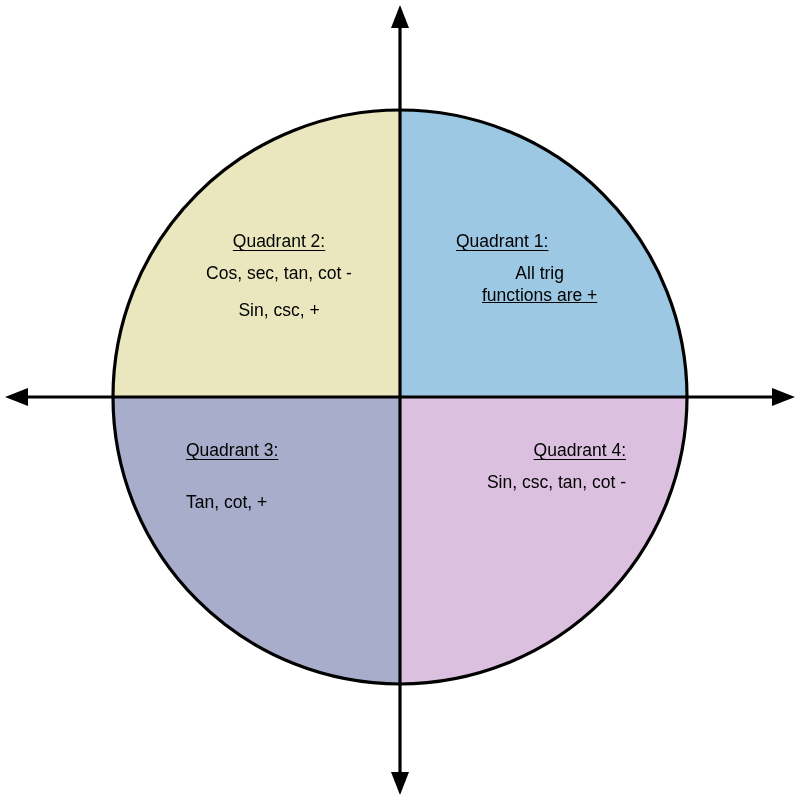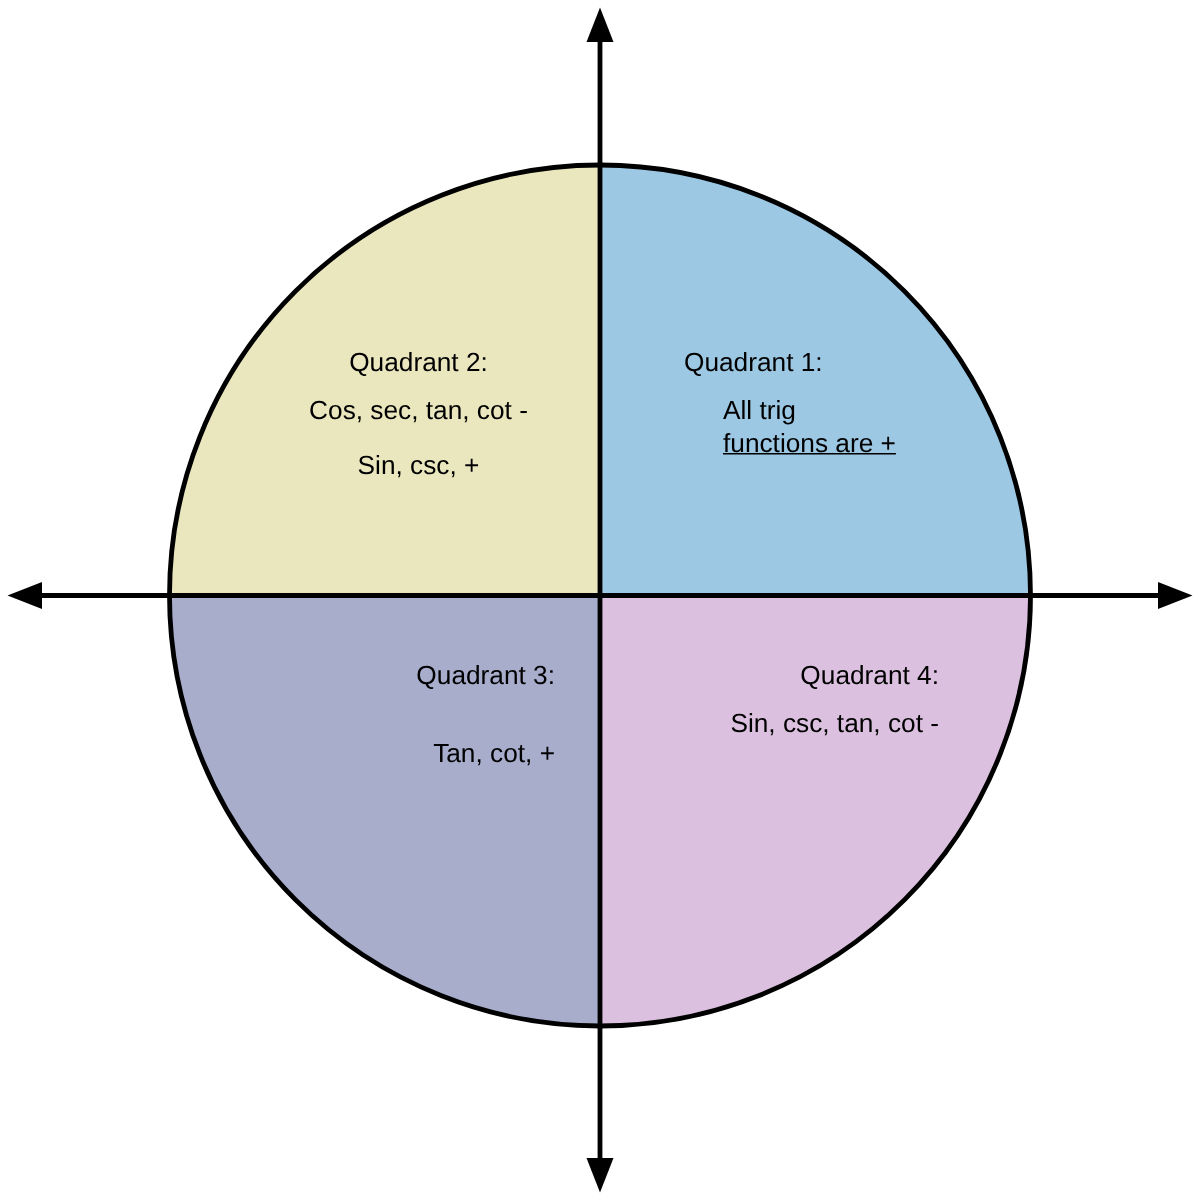--- a/index.html
+++ b/index.html
@@ -27,57 +27,59 @@
     height: 800px;
   }
   .quad-label {
     position: absolute;
     color: #000000;
     font-size: 17.5px;
     line-height: 1.0;
     white-space: nowrap;
   }
   .q-title {
+    text-decoration: underline;
     text-underline-offset: 3px;
     display: inline-block;
     margin-bottom: 14px;
   }
   .q-body-line {
     display: block;
   }
   .gap-line {
     display: block;
     height: 20px;
   }
   
   #q1-label {
     left: 456px;
     top: 233px;
     text-align: left;
   }
   #q1-label .q-body {
     display: block;
     padding-left: 26px;
+    text-align: center;
   }
   #q1-label .q-body-line + .q-body-line {
     margin-top: 5px;
     text-decoration: underline;
   }
   
   #q2-label {
     left: 188px;
     top: 233px;
     text-align: center;
     width: 182px;
   }
   
   #q3-label {
     left: 186px;
     top: 442px;
-    text-align: right;
+    text-align: left;
     width: 184px;
   }
   
   #q4-label {
     left: 440px;
     top: 442px;
     text-align: right;
     width: 186px;
   }
 </style>

